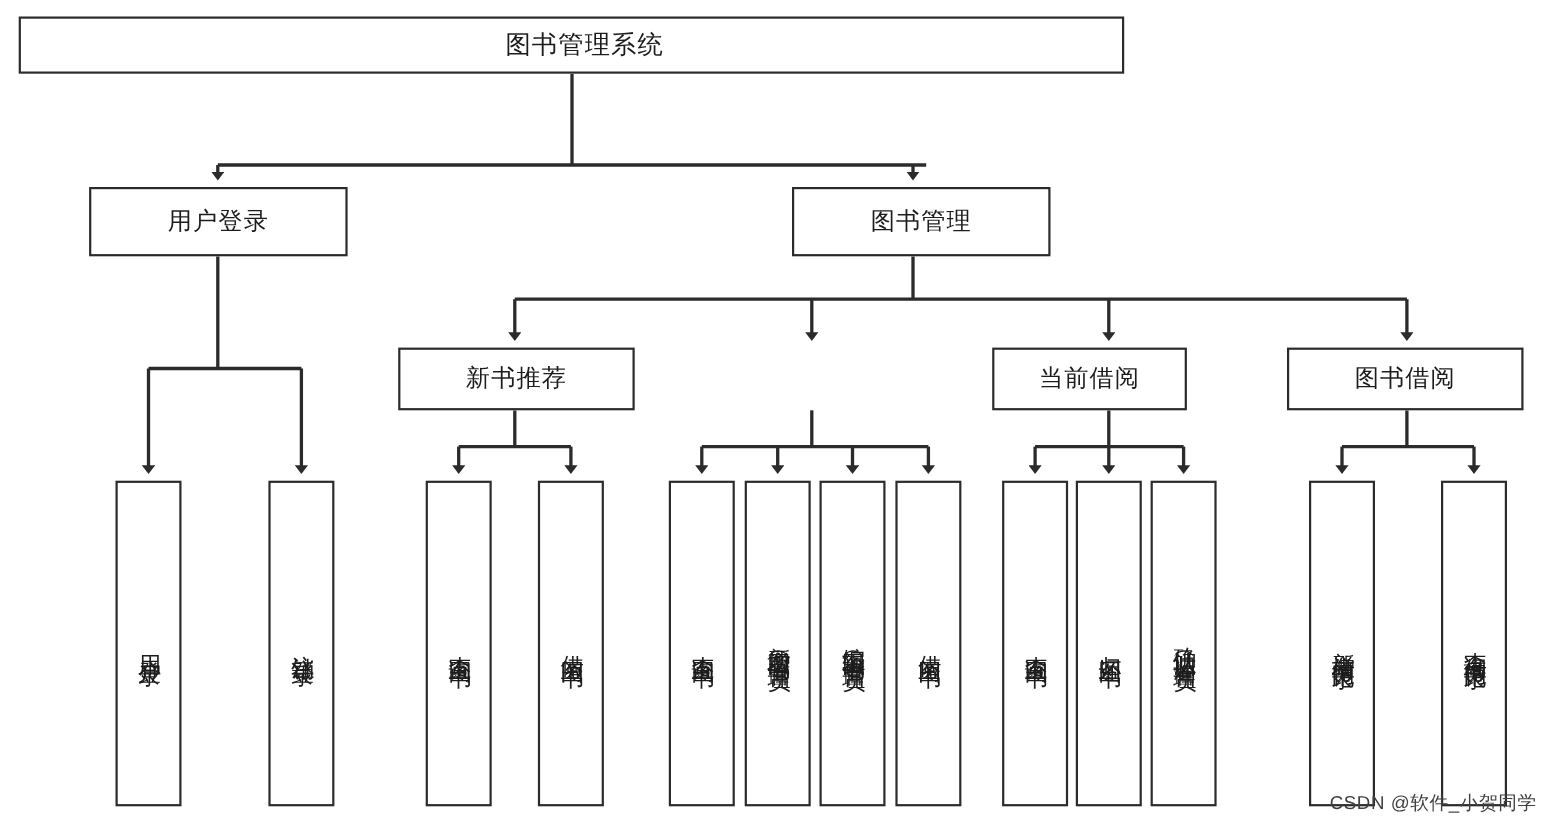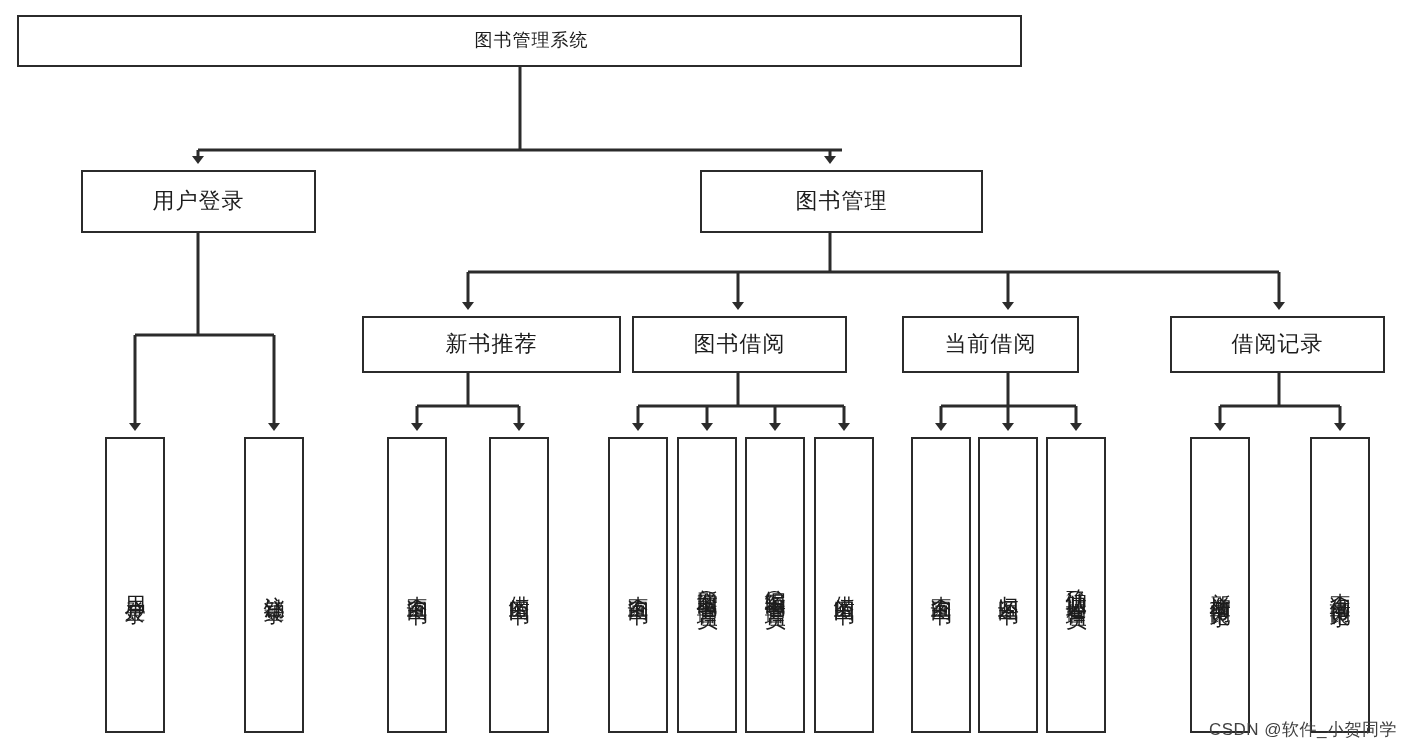--- a/index.html
+++ b/index.html
@@ -35,21 +35,21 @@
     justify-content:center;
   }
   .node.v .label{
     writing-mode:vertical-rl;
     text-orientation:upright;
     font-size:21px;
     line-height:1.35;
     letter-spacing:3px;
     max-height:270px;
   }
-  #root .label{font-size:18px;margin-left:24px;}
+  #root .label{font-size:23px;margin-left:24px;}
   .watermark{
     position:absolute;
     right:8px;bottom:6px;
     font-size:17px;
     color:#404040;
     white-space:nowrap;
     letter-spacing:0.5px;
   }
 </style>
 </head>
@@ -108,38 +108,35 @@
   </svg>
 
   <div class="node h" id="root" style="left:17px;top:15px;width:1005px;height:52px;">
     <span class="label">图书管理系统</span>
   </div>
 
   <div class="node h" style="left:81px;top:170px;width:235px;height:63px;">
     <span class="label">用户登录</span>
   </div>
 
-  <div class="node h" style="left:700px;top:170px;width:283px;height:63px;">
+  <div class="node h" style="left:720px;top:170px;width:235px;height:63px;">
     <span class="label">图书管理</span>
   </div>
 
-  <div class="node h" style="left:362px;top:316px;width:259px;height:57px;">
+  <div class="node h" style="left:362px;top:316px;width:215px;height:57px;">
     <span class="label">新书推荐</span>
   </div>
 
-  <div class="node h" style="left:632px;top:316px;width:215px;height:57px;">
-    <span class="label">图书借阅</span>
-  </div>
 
   <div class="node h" style="left:902px;top:316px;width:177px;height:57px;">
     <span class="label">当前借阅</span>
   </div>
 
   <div class="node h" style="left:1170px;top:316px;width:215px;height:57px;">
-    <span class="label">借阅记录</span>
+    <span class="label">图书借阅</span>
   </div>
 
   <div class="node v" style="left:105px;top:437px;width:60px;height:296px;">
     <span class="label">用户登录</span>
   </div>
   <div class="node v" style="left:244px;top:437px;width:60px;height:296px;">
     <span class="label">注销登录</span>
   </div>
 
   <div class="node v" style="left:387px;top:437px;width:60px;height:296px;">

